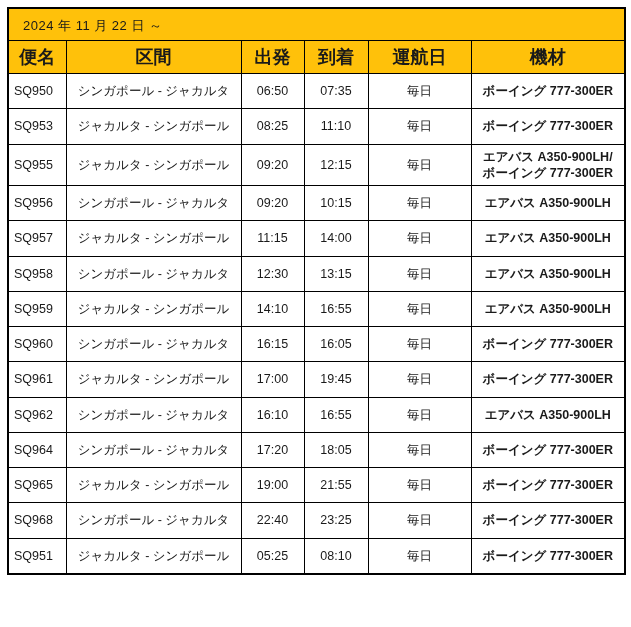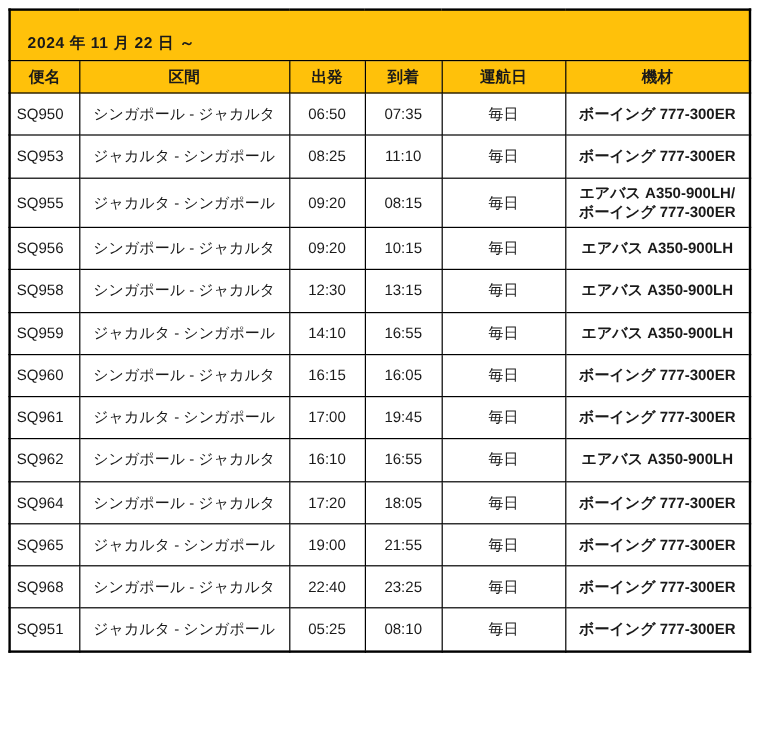--- a/index.html
+++ b/index.html
@@ -15,29 +15,29 @@
   table.schedule {
     border-collapse: collapse;
     table-layout: fixed;
     width: 617px;
     border: 2px solid var(--line);
   }
   th, td { border: 1.5px solid var(--line); }
   tr.title-row th {
     background: var(--gold);
     text-align: left;
-    font-weight: bold;
+    font-weight: normal;
     font-size: 13px;
-    padding: 18px 4px 5px 14px;
+    padding: 8px 4px 5px 14px;
     letter-spacing: 0.5px;
   }
   tr.header-row th {
     background: var(--gold);
     font-weight: bold;
-    font-size: 13px;
+    font-size: 18px;
     text-align: center;
     padding: 4px 2px;
   }
   tbody td {
     font-size: 12.5px;
     text-align: center;
     vertical-align: middle;
     padding: 9px 3px;
     line-height: 1.3;
     background: #ffffff;
@@ -89,30 +89,38 @@
           <td class="cell-route">ジャカルタ - シンガポール</td>
           <td class="cell-departure">08:25</td>
           <td class="cell-arrival">11:10</td>
           <td class="cell-days">毎日</td>
           <td class="cell-aircraft">ボーイング 777-300ER</td>
         </tr>
         <tr>
           <td class="cell-flight">SQ955</td>
           <td class="cell-route">ジャカルタ - シンガポール</td>
           <td class="cell-departure">09:20</td>
-          <td class="cell-arrival">08:15</td>
+          <td class="cell-arrival">12:15</td>
           <td class="cell-days">毎日</td>
           <td class="cell-aircraft">エアバス A350-900LH/
 ボーイング 777-300ER</td>
         </tr>
         <tr>
           <td class="cell-flight">SQ956</td>
           <td class="cell-route">シンガポール - ジャカルタ</td>
           <td class="cell-departure">09:20</td>
           <td class="cell-arrival">10:15</td>
+          <td class="cell-days">毎日</td>
+          <td class="cell-aircraft">エアバス A350-900LH</td>
+        </tr>
+        <tr>
+          <td class="cell-flight">SQ957</td>
+          <td class="cell-route">ジャカルタ - シンガポール</td>
+          <td class="cell-departure">11:15</td>
+          <td class="cell-arrival">14:00</td>
           <td class="cell-days">毎日</td>
           <td class="cell-aircraft">エアバス A350-900LH</td>
         </tr>
         <tr>
           <td class="cell-flight">SQ958</td>
           <td class="cell-route">シンガポール - ジャカルタ</td>
           <td class="cell-departure">12:30</td>
           <td class="cell-arrival">13:15</td>
           <td class="cell-days">毎日</td>
           <td class="cell-aircraft">エアバス A350-900LH</td>

